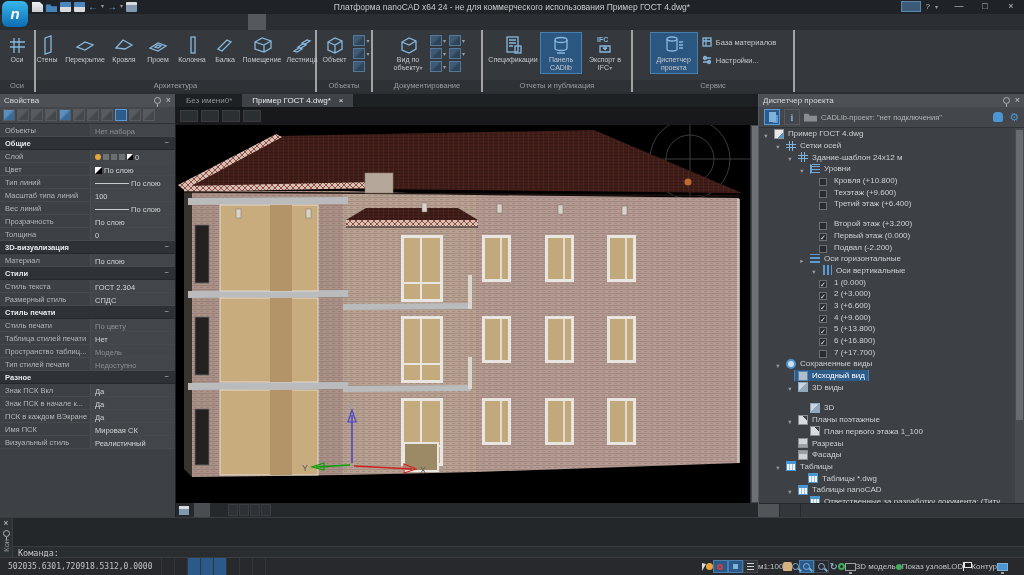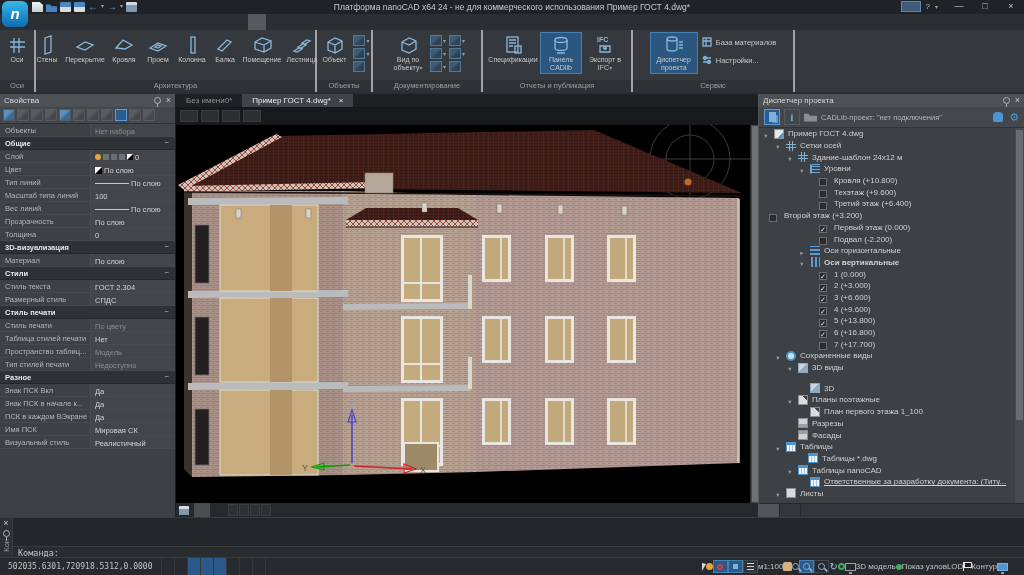--- a/index.html
+++ b/index.html
@@ -849,21 +849,21 @@
             <span class="tlabel">Техэтаж (+9.600)</span>
           </span>
         </div>
         <div class="trow" style="padding-left: 50px;">
           <span class="tarrow"></span>
           <span class="tchk"></span>
           <span class="thl">
             <span class="tlabel">Третий этаж (+6.400)</span>
           </span>
         </div>
-        <div class="trow" style="">
+        <div class="trow" style="padding-left: 50px; margin-top: 8px;">
           <span class="tarrow"></span>
           <span class="tchk"></span>
           <span class="thl">
             <span class="tlabel">Второй этаж (+3.200)</span>
           </span>
         </div>
         <div class="trow" style="padding-left: 50px;">
           <span class="tarrow"></span>
           <span class="tchk">✓</span>
           <span class="thl">
@@ -878,21 +878,21 @@
           </span>
         </div>
         <div class="trow" style="padding-left: 38px;">
           <span class="tarrow">▸</span>
 
           <span class="thl">
             <span class="ti i-lines-h"></span>
             <span class="tlabel">Оси горизонтальные</span>
           </span>
         </div>
-        <div class="trow" style="padding-left: 38px; font-weight: bold;">
+        <div class="trow" style="padding-left: 50px;">
           <span class="tarrow">▾</span>
 
           <span class="thl">
             <span class="ti i-lines-v"></span>
             <span class="tlabel">Оси вертикальные</span>
           </span>
         </div>
         <div class="trow" style="padding-left: 50px;">
           <span class="tarrow"></span>
           <span class="tchk">✓</span>
@@ -941,20 +941,28 @@
           <span class="thl">
             <span class="tlabel">7 (+17.700)</span>
           </span>
         </div>
         <div class="trow" style="padding-left: 14px;">
           <span class="tarrow">▾</span>
 
           <span class="thl">
             <span class="ti i-views"></span>
             <span class="tlabel">Сохраненные виды</span>
+          </span>
+        </div>
+        <div class="trow" style="padding-left: 26px;">
+          <span class="tarrow"></span>
+
+          <span class="thl selected">
+            <span class="ti i-view"></span>
+            <span class="tlabel">Исходный вид</span>
           </span>
         </div>
         <div class="trow" style="padding-left: 26px;">
           <span class="tarrow">▾</span>
 
           <span class="thl">
             <span class="ti i-views3d"></span>
             <span class="tlabel">3D виды</span>
           </span>
         </div>

